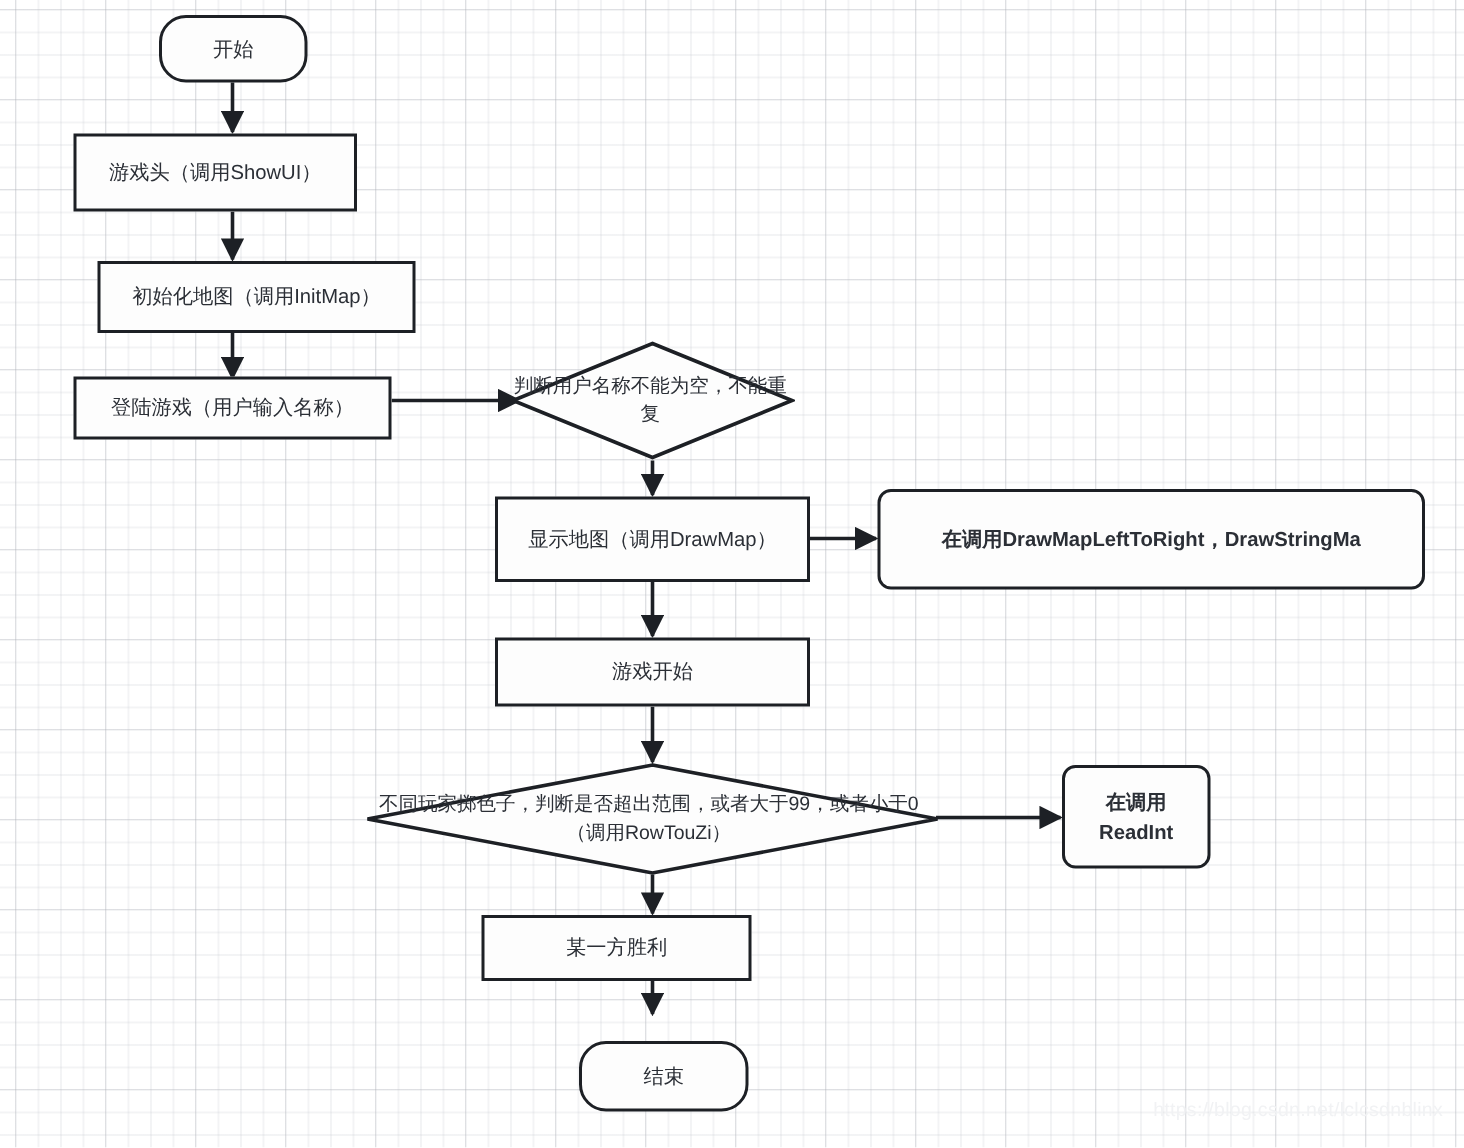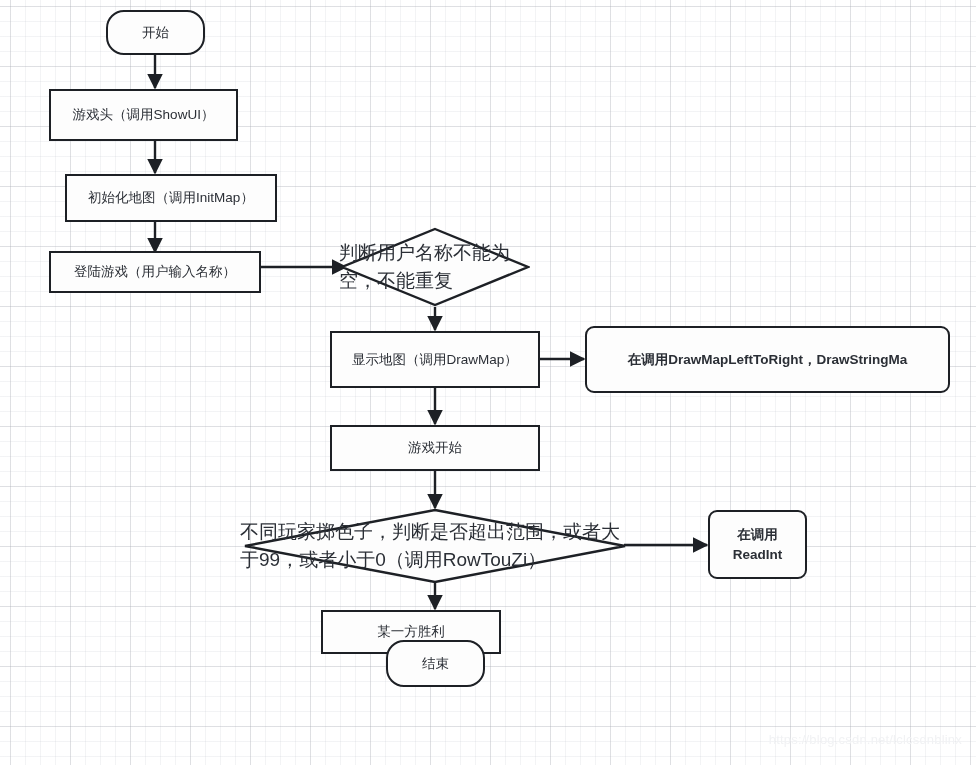--- a/index.html
+++ b/index.html
@@ -59,22 +59,23 @@
     justify-content: center;
   }
   .diamond-wrap svg {
     position: absolute;
     left: 0;
     top: 0;
   }
   .diamond-label {
     position: relative;
     z-index: 2;
+    text-align: center;
     color: #2b2f36;
-    font-size: 19px;
+    font-size: 13px;
     line-height: 1.45;
     width: 100%;
     padding: 0 2px;
     box-sizing: border-box;
   }
   .watermark {
     position: absolute;
     right: 14px;
     bottom: 18px;
     font-size: 13px;
@@ -164,19 +165,19 @@
 
   <div class="node rounded-soft" style="left:708px; top:510px; width:99px; height:69px; white-space:pre-line;">
     <span>在调用
 ReadInt</span>
   </div>
 
   <div class="node sharp" style="left:321px; top:610px; width:180px; height:44px;">
     <span>某一方胜利</span>
   </div>
 
-  <div class="node rounded-pill" style="left:386px; top:640px; width:99px; height:47px;">
+  <div class="node rounded-pill" style="left:386px; top:694px; width:113px; height:47px;">
     <span>结束</span>
   </div>
 
   <div class="watermark">https://blog.csdn.net/lclcsdnblinx</div>
 
 </div>
 
 </body></html>

